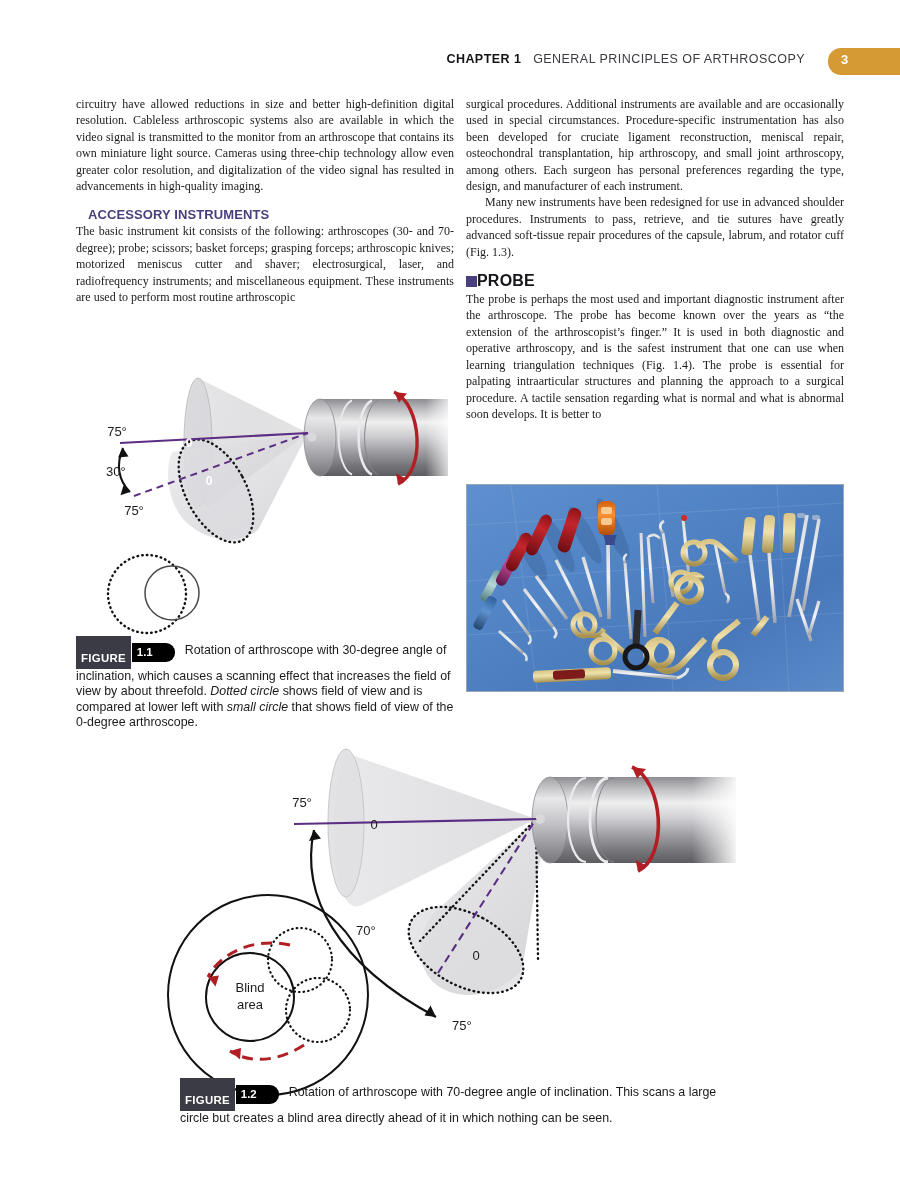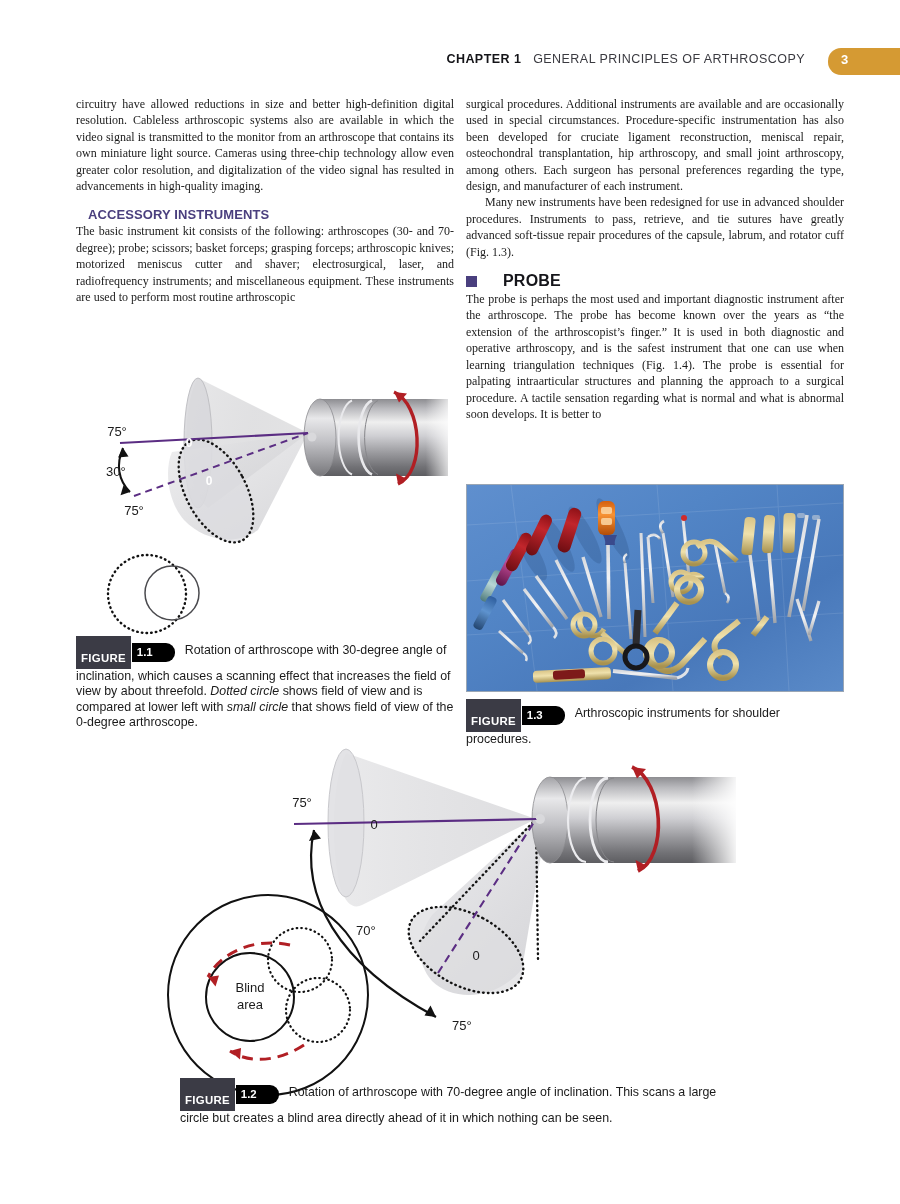--- a/index.html
+++ b/index.html
@@ -48,21 +48,21 @@
   h2.sec{
     margin:13px 0 1px 12px;
     font-family:"Liberation Sans", sans-serif;
     font-size:13px;font-weight:bold;letter-spacing:.1px;
     color:#4a3f7e;
   }
   h3.sub{
     margin:12px 0 1px 0;
     font-family:"Liberation Sans", sans-serif;
     font-size:16px;font-weight:bold;letter-spacing:.2px;
-    color:#15151a;display:flex;align-items:center;gap:26px;
+    color:#15151a;display:flex;align-items:center;gap:0;
   }
   h3.sub .bullet{
     width:11px;height:11px;background:#4a3f7e;display:inline-block;
     position:relative;top:0px;
   }
 
   
   .cap{
     font-family:"Liberation Sans", sans-serif;
     font-size:12.4px;line-height:15.6px;color:#1a1a1a;
@@ -398,27 +398,20 @@
         </g>
 
         <g>
           <rect x="66" y="184" width="78" height="12" rx="4" fill="url(#gold)" transform="rotate(-3 105 190)"></rect>
           <rect x="86" y="185" width="32" height="9" rx="3" fill="#7d1a1a" transform="rotate(-3 102 190)"></rect>
           <path d="M146,186 L210,193" stroke="url(#steel)" stroke-width="4"></path>
           <path d="M210,193 q10,-3 11,-10" stroke="#dfe2e6" stroke-width="3" fill="none"></path>
         </g>
       </svg>
     </div>
-    <div class="caption">
-      <p class="cap" style="margin:0">
-        <span class="figtag">
-          <span class="word">FIGURE</span><span class="num">1.3</span>
-        </span><span>Arthroscopic instruments for shoulder procedures.</span>
-      </p>
-    </div>
   </div>
 
   <div id="fig12">
     <div class="art">
       <svg width="600" height="330" viewBox="0 0 600 330">
         <defs>
           <linearGradient id="scopeG2" x1="0" y1="0" x2="0" y2="1">
             <stop offset="0%" stop-color="#8d8d91"></stop>
             <stop offset="12%" stop-color="#b9b9bd"></stop>
             <stop offset="30%" stop-color="#efefef"></stop>

